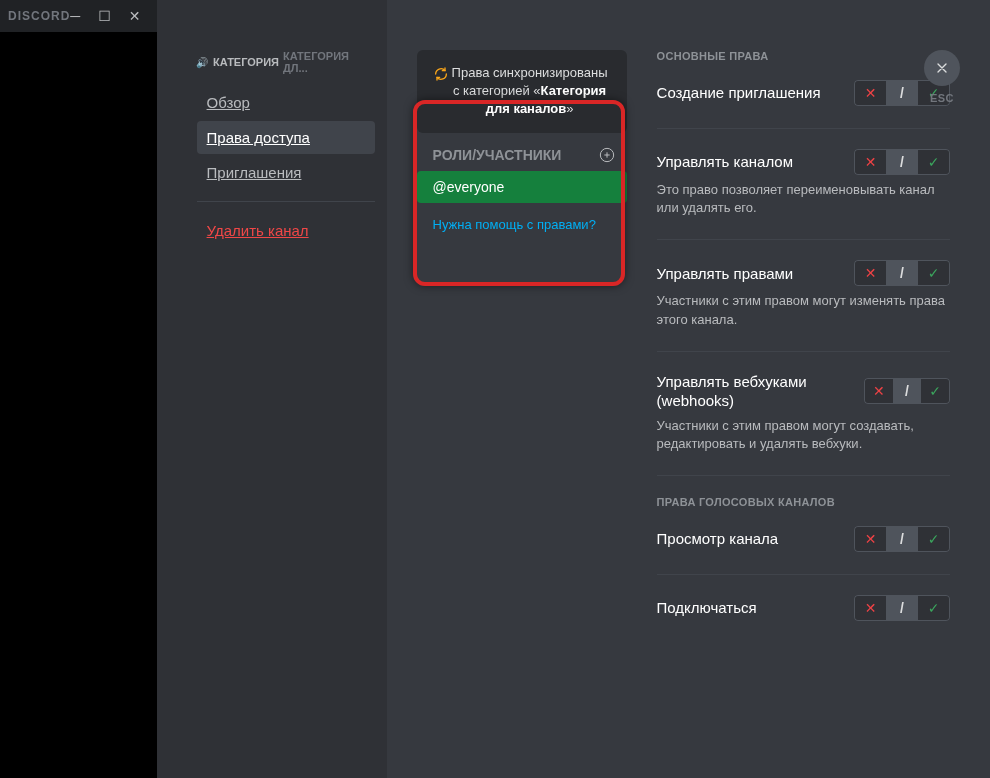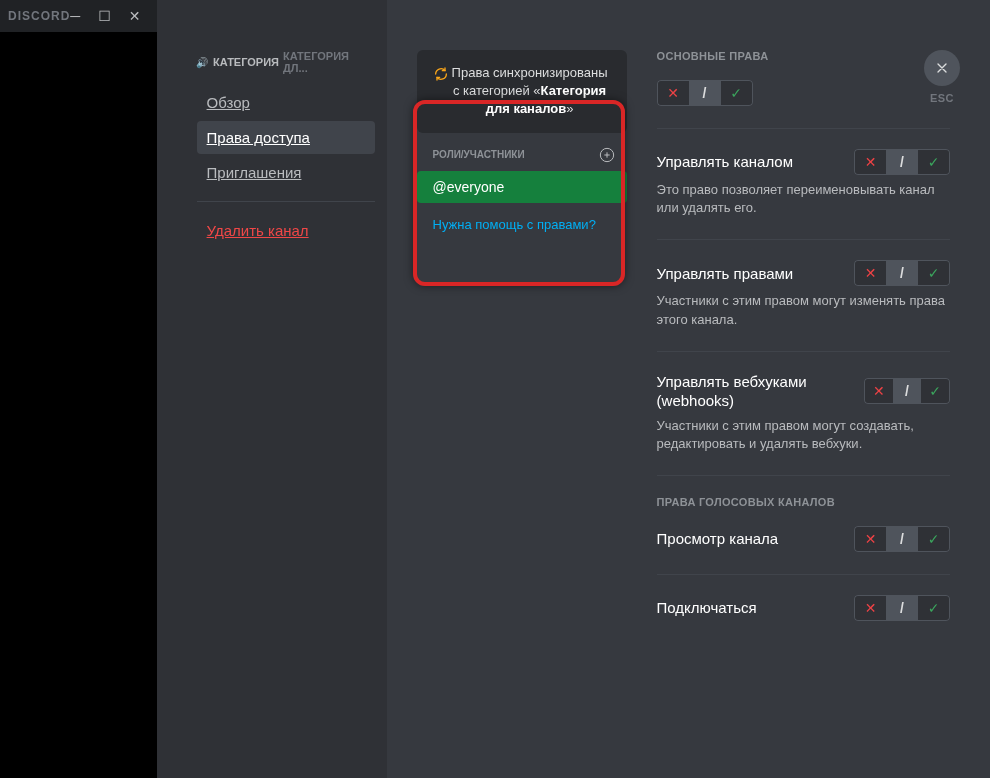--- a/index.html
+++ b/index.html
@@ -23,21 +23,21 @@
 .sidebar-item.active { background: #40444b; color: #fff; }
 .sidebar-divider { height: 1px; background: #40444b; margin: 12px 0; }
 .sidebar-item.danger { color: #f04747; }
 
 .main { flex: 1; display: flex; padding: 50px 0 0 30px; position: relative; }
 
 .roles-col { width: 210px; }
 .sync-box { background: #292b2f; border-radius: 6px; padding: 14px 16px; color: #dcddde; font-size: 13px; line-height: 1.4; display: flex; gap: 0; text-align: center; }
 .sync-icon { flex-shrink: 0; width: 16px; height: 16px; margin-top: 2px; }
 .sync-box b { color: #fff; font-weight: 600; }
-.roles-header { display: flex; align-items: center; justify-content: space-between; padding: 14px 12px 8px 16px; color: #8e9297; font-size: 10px; font-weight: 700; gap: 16px; }
+.roles-header { display: flex; align-items: center; justify-content: space-between; padding: 14px 12px 8px 16px; color: #8e9297; font-size: 14px; font-weight: 700; gap: 16px; }
 .add-icon { width: 16px; height: 16px; color: #b9bbbe; cursor: pointer; }
 .role-item { background: #15803d; color: #fff; font-size: 14px; padding: 8px 16px; border-radius: 4px; cursor: pointer; }
 .help-link { color: #00aff4; font-size: 13px; padding: 14px 16px; cursor: pointer; display: block; }
 
 .highlight-box { position: absolute; border: 4px solid #d92626; border-radius: 12px; left: 256px; top: 100px; width: 212px; height: 186px; pointer-events: none; box-shadow: 0 0 8px rgba(0,0,0,0.5); }
 
 .perms-col { flex: 1; padding: 0 40px 0 30px; overflow-y: hidden; }
 .perms-section-title { color: #8e9297; font-size: 11px; font-weight: 700; margin-bottom: 18px; letter-spacing: 0.3px; }
 .perm-row { margin-bottom: 22px; }
 .perm-head { display: flex; align-items: center; justify-content: space-between; margin-bottom: 6px; }
@@ -107,20 +107,21 @@
         </div>
         <div class="role-item">@everyone</div>
         <span class="help-link">Нужна помощь с правами?</span>
       </div>
 
       <div class="perms-col">
         <div class="perms-section-title">ОСНОВНЫЕ ПРАВА</div>
 
         <div class="perm-row">
           <div class="perm-head">
+            <div class="perm-name">Создание приглашения</div>
             <div class="tri-toggle">
               <div class="tri-seg deny">✕</div>
               <div class="tri-seg neutral">/</div>
               <div class="tri-seg allow">✓</div>
             </div>
           </div>
         </div>
         <div class="perms-divider"></div>
 
         <div class="perm-row">

